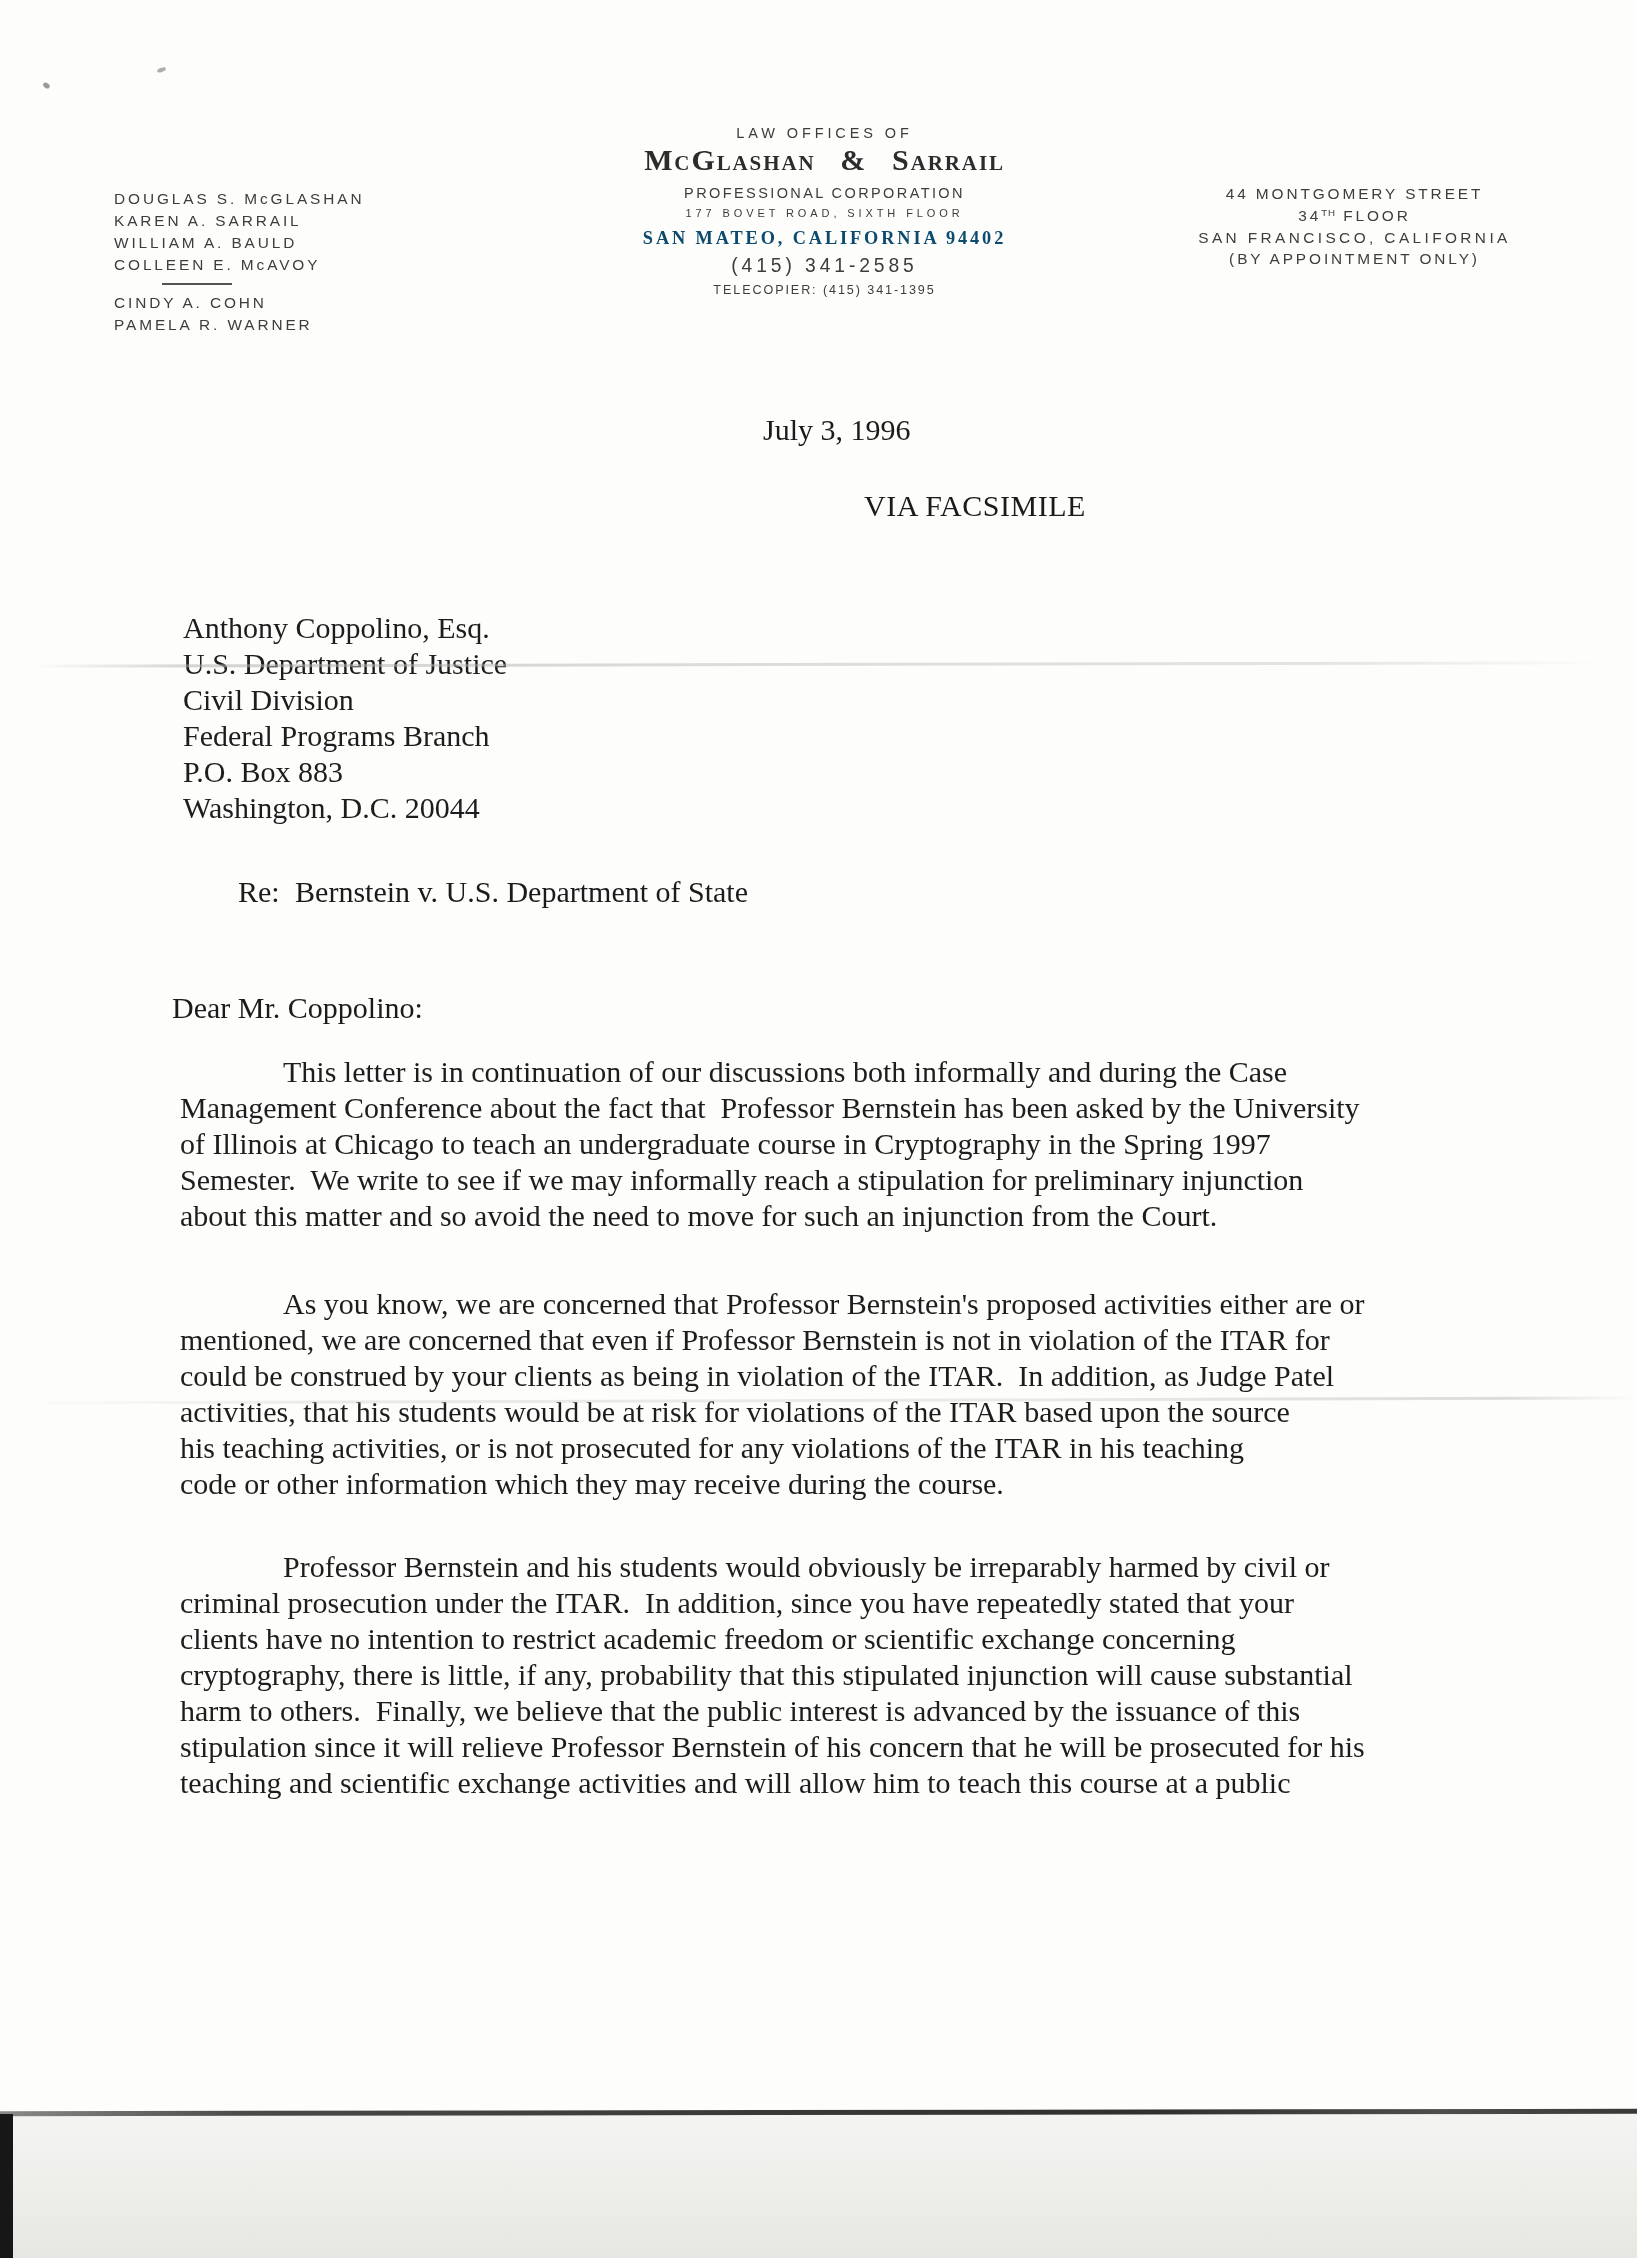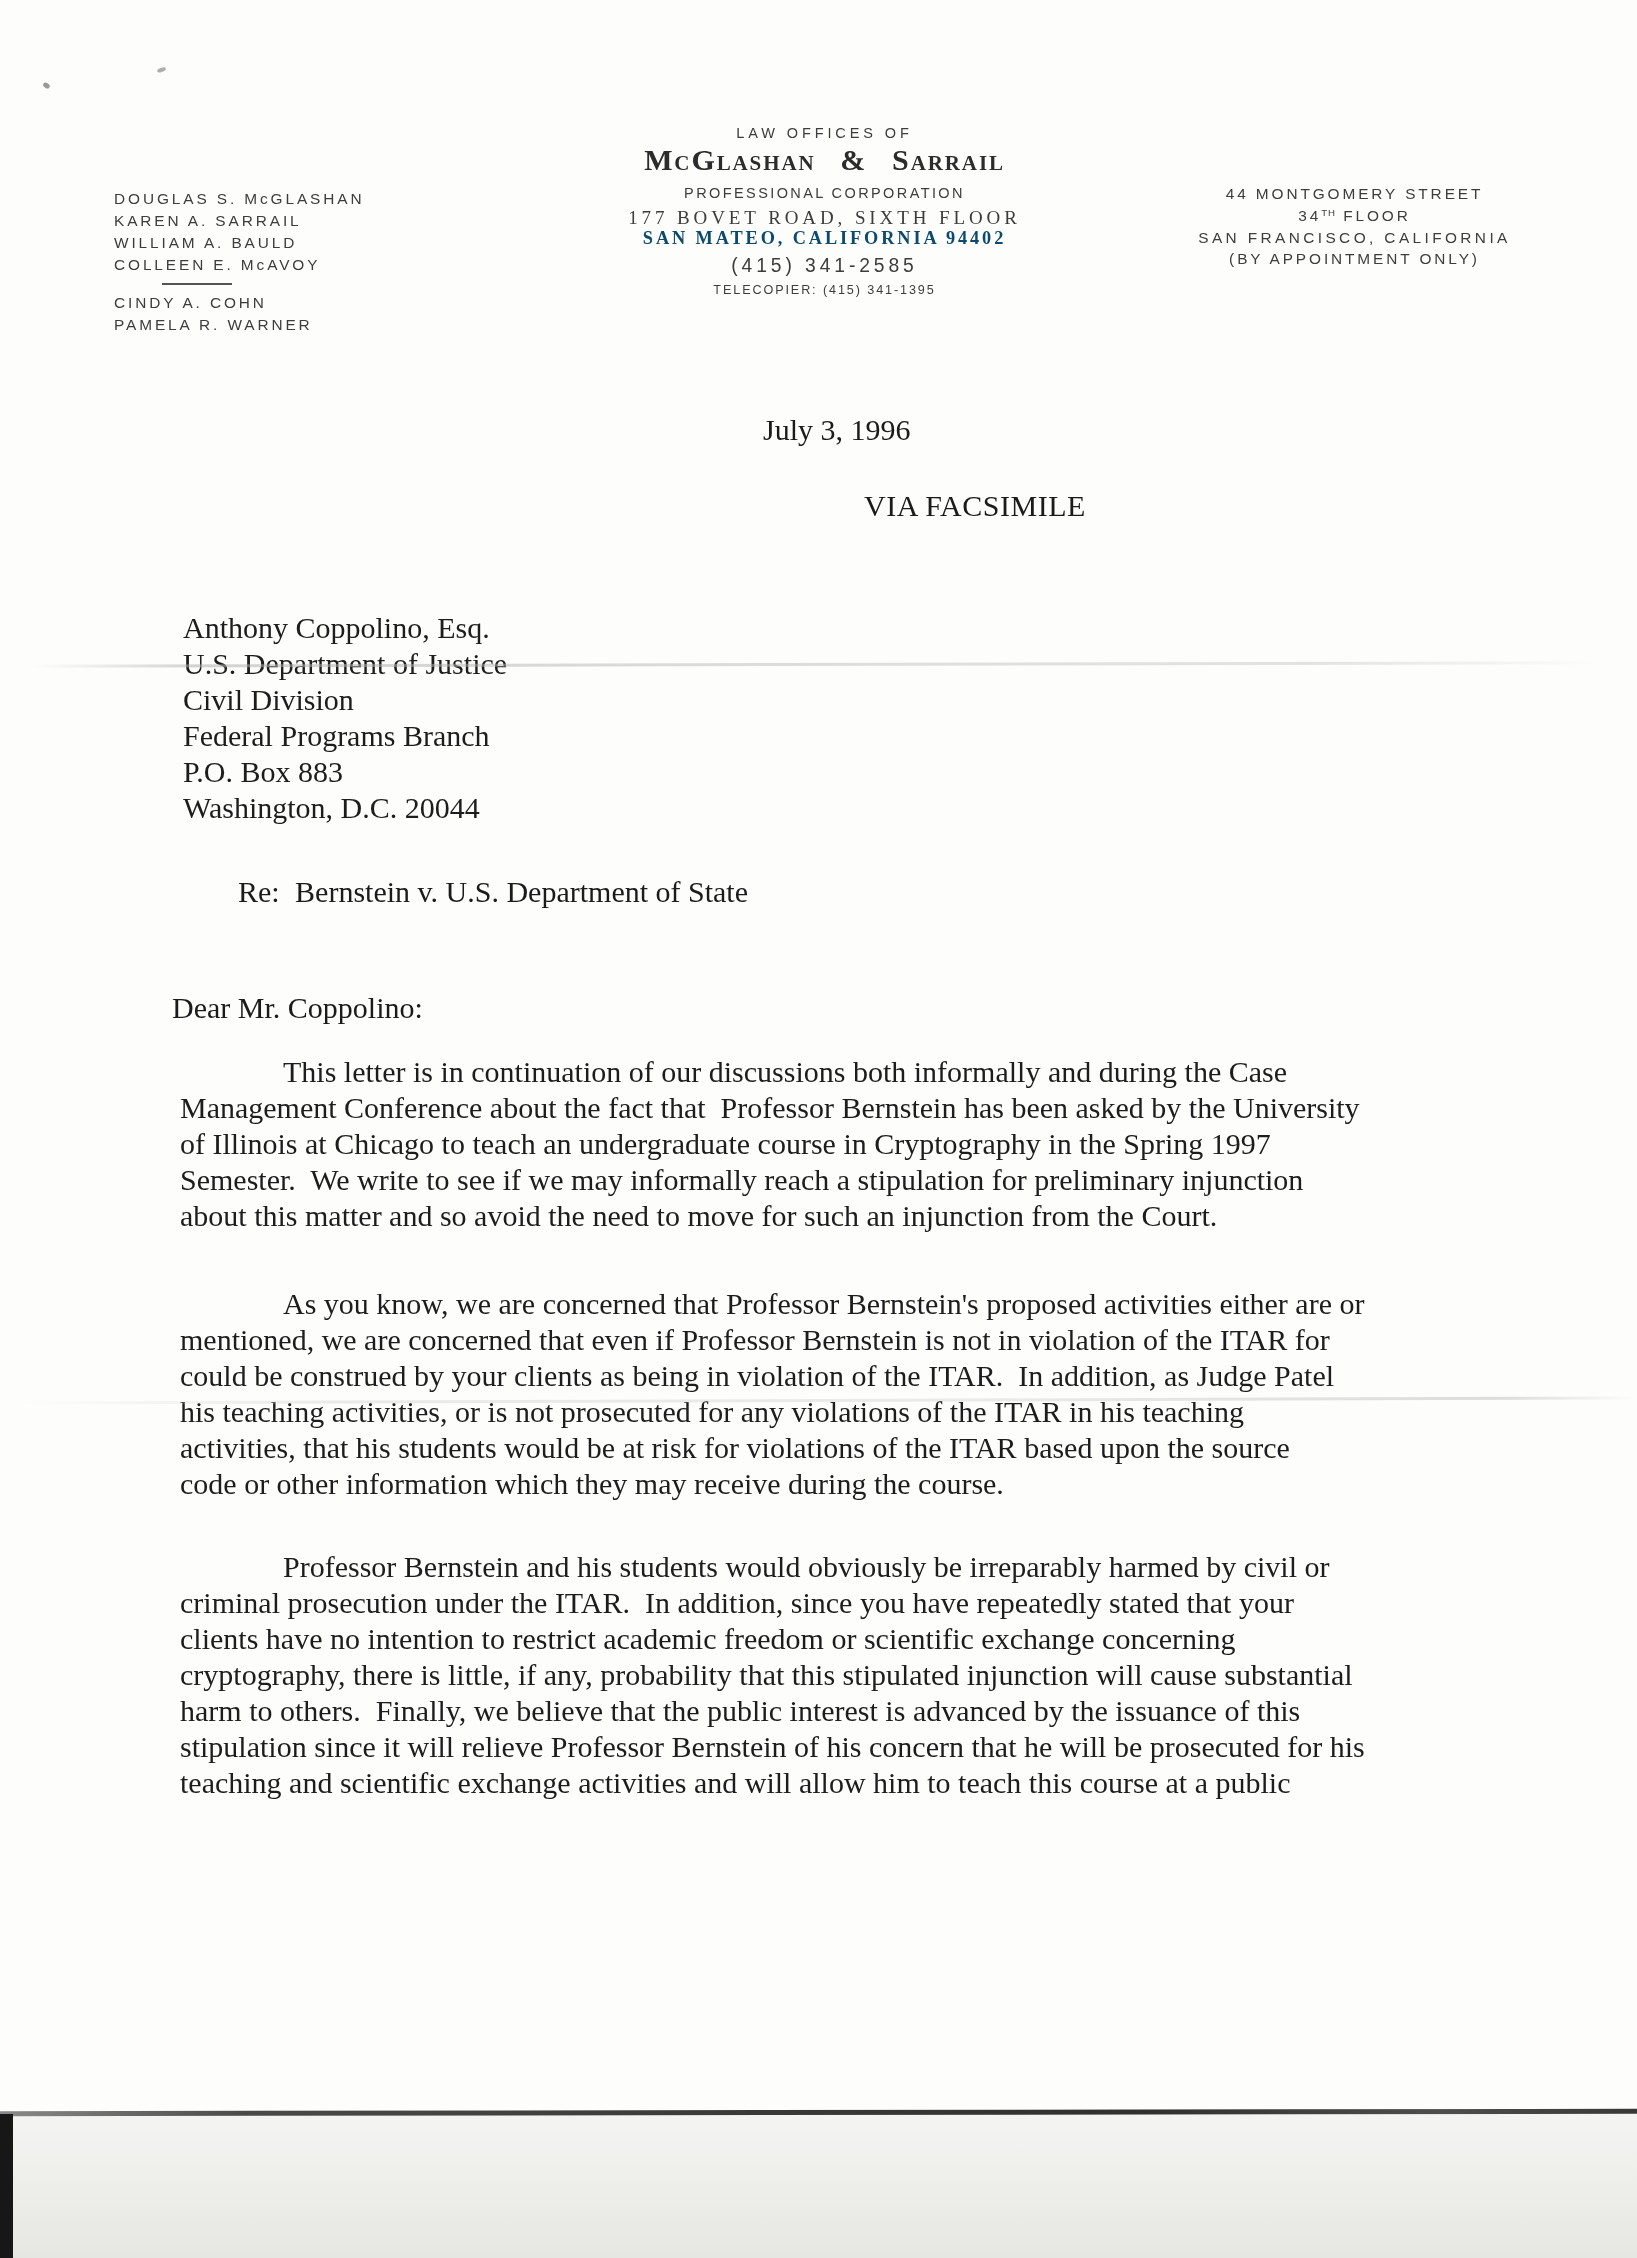--- a/index.html
+++ b/index.html
@@ -10,21 +10,21 @@
   
   .lh-sans{font-family:"Liberation Sans", sans-serif;color:#3d3d3d;}
   .attorneys{position:absolute;left:114px;top:188px;font-size:15.4px;letter-spacing:2.9px;line-height:22px;}
   .attorneys .rule{width:70px;height:1.9px;background:#555;margin:6.8px 0 7.7px 48px;}
   .firm-block{position:absolute;left:529px;top:0;width:591px;}
   .firm-block > div{position:absolute;width:100%;display:flex;justify-content:center;white-space:nowrap;}
   .firm-label{top:125px;font-size:14.5px;letter-spacing:3.9px;}
   .firm-name{top:143px;font-family:"Liberation Serif", serif;font-variant:small-caps;font-weight:bold;
              font-size:30px;letter-spacing:1.9px;word-spacing:15.4px;color:#2c2c2c;}
   .firm-sub{top:185px;font-size:14.5px;letter-spacing:2.4px;}
-  .firm-addr1{top:207px;font-size:19px;letter-spacing:3.9px;font-family:Liberation Serif, serif;}
+  .firm-addr1{top:207px;font-size:11px;letter-spacing:3.9px;}
   .firm-addr2{top:228px;font-family:"Liberation Serif", serif;font-weight:bold;font-size:18.3px;
               letter-spacing:2.9px;color:#0c4a6e;}
   .firm-phone{top:255px;font-size:19.3px;letter-spacing:3.9px;}
   .firm-fax{top:283px;font-size:12.6px;letter-spacing:1.9px;}
   .branch-block{position:absolute;left:1195px;top:0;width:319px;}
   .branch-block > div{position:absolute;width:100%;display:flex;justify-content:center;white-space:nowrap;}
   .branch-l1{top:185px;font-size:15.4px;letter-spacing:2.9px;}
   .branch-l2{top:207px;font-size:15.4px;letter-spacing:2.9px;}
   .branch-l2 sup{font-size:9.7px;vertical-align:5.8px;letter-spacing:1px;}
   .branch-l3{top:229px;font-size:15.4px;letter-spacing:3.4px;}
@@ -125,22 +125,22 @@
       <div class="line">Management Conference about the fact that&nbsp; Professor Bernstein has been asked by the University</div>
       <div class="line">of Illinois at Chicago to teach an undergraduate course in Cryptography in the Spring 1997</div>
       <div class="line">Semester.&nbsp; We write to see if we may informally reach a stipulation for preliminary injunction</div>
       <div class="line">about this matter and so avoid the need to move for such an injunction from the Court.</div>
     </div>
 
     <div class="para" id="p2">
       <div class="line indent">As you know, we are concerned that Professor Bernstein's proposed activities either are or</div>
       <div class="line">mentioned, we are concerned that even if Professor Bernstein is not in violation of the ITAR for</div>
       <div class="line">could be construed by your clients as being in violation of the ITAR.&nbsp; In addition, as Judge Patel</div>
+      <div class="line">activities, that his students would be at risk for violations of the ITAR based upon the source</div>
       <div class="line">his teaching activities, or is not prosecuted for any violations of the ITAR in his teaching</div>
-      <div class="line">activities, that his students would be at risk for violations of the ITAR based upon the source</div>
       <div class="line">code or other information which they may receive during the course.</div>
     </div>
 
     <div class="para" id="p3">
       <div class="line indent">Professor Bernstein and his students would obviously be irreparably harmed by civil or</div>
       <div class="line">criminal prosecution under the ITAR.&nbsp; In addition, since you have repeatedly stated that your</div>
       <div class="line">clients have no intention to restrict academic freedom or scientific exchange concerning</div>
       <div class="line">cryptography, there is little, if any, probability that this stipulated injunction will cause substantial</div>
       <div class="line">harm to others.&nbsp; Finally, we believe that the public interest is advanced by the issuance of this</div>
       <div class="line">stipulation since it will relieve Professor Bernstein of his concern that he will be prosecuted for his</div>

